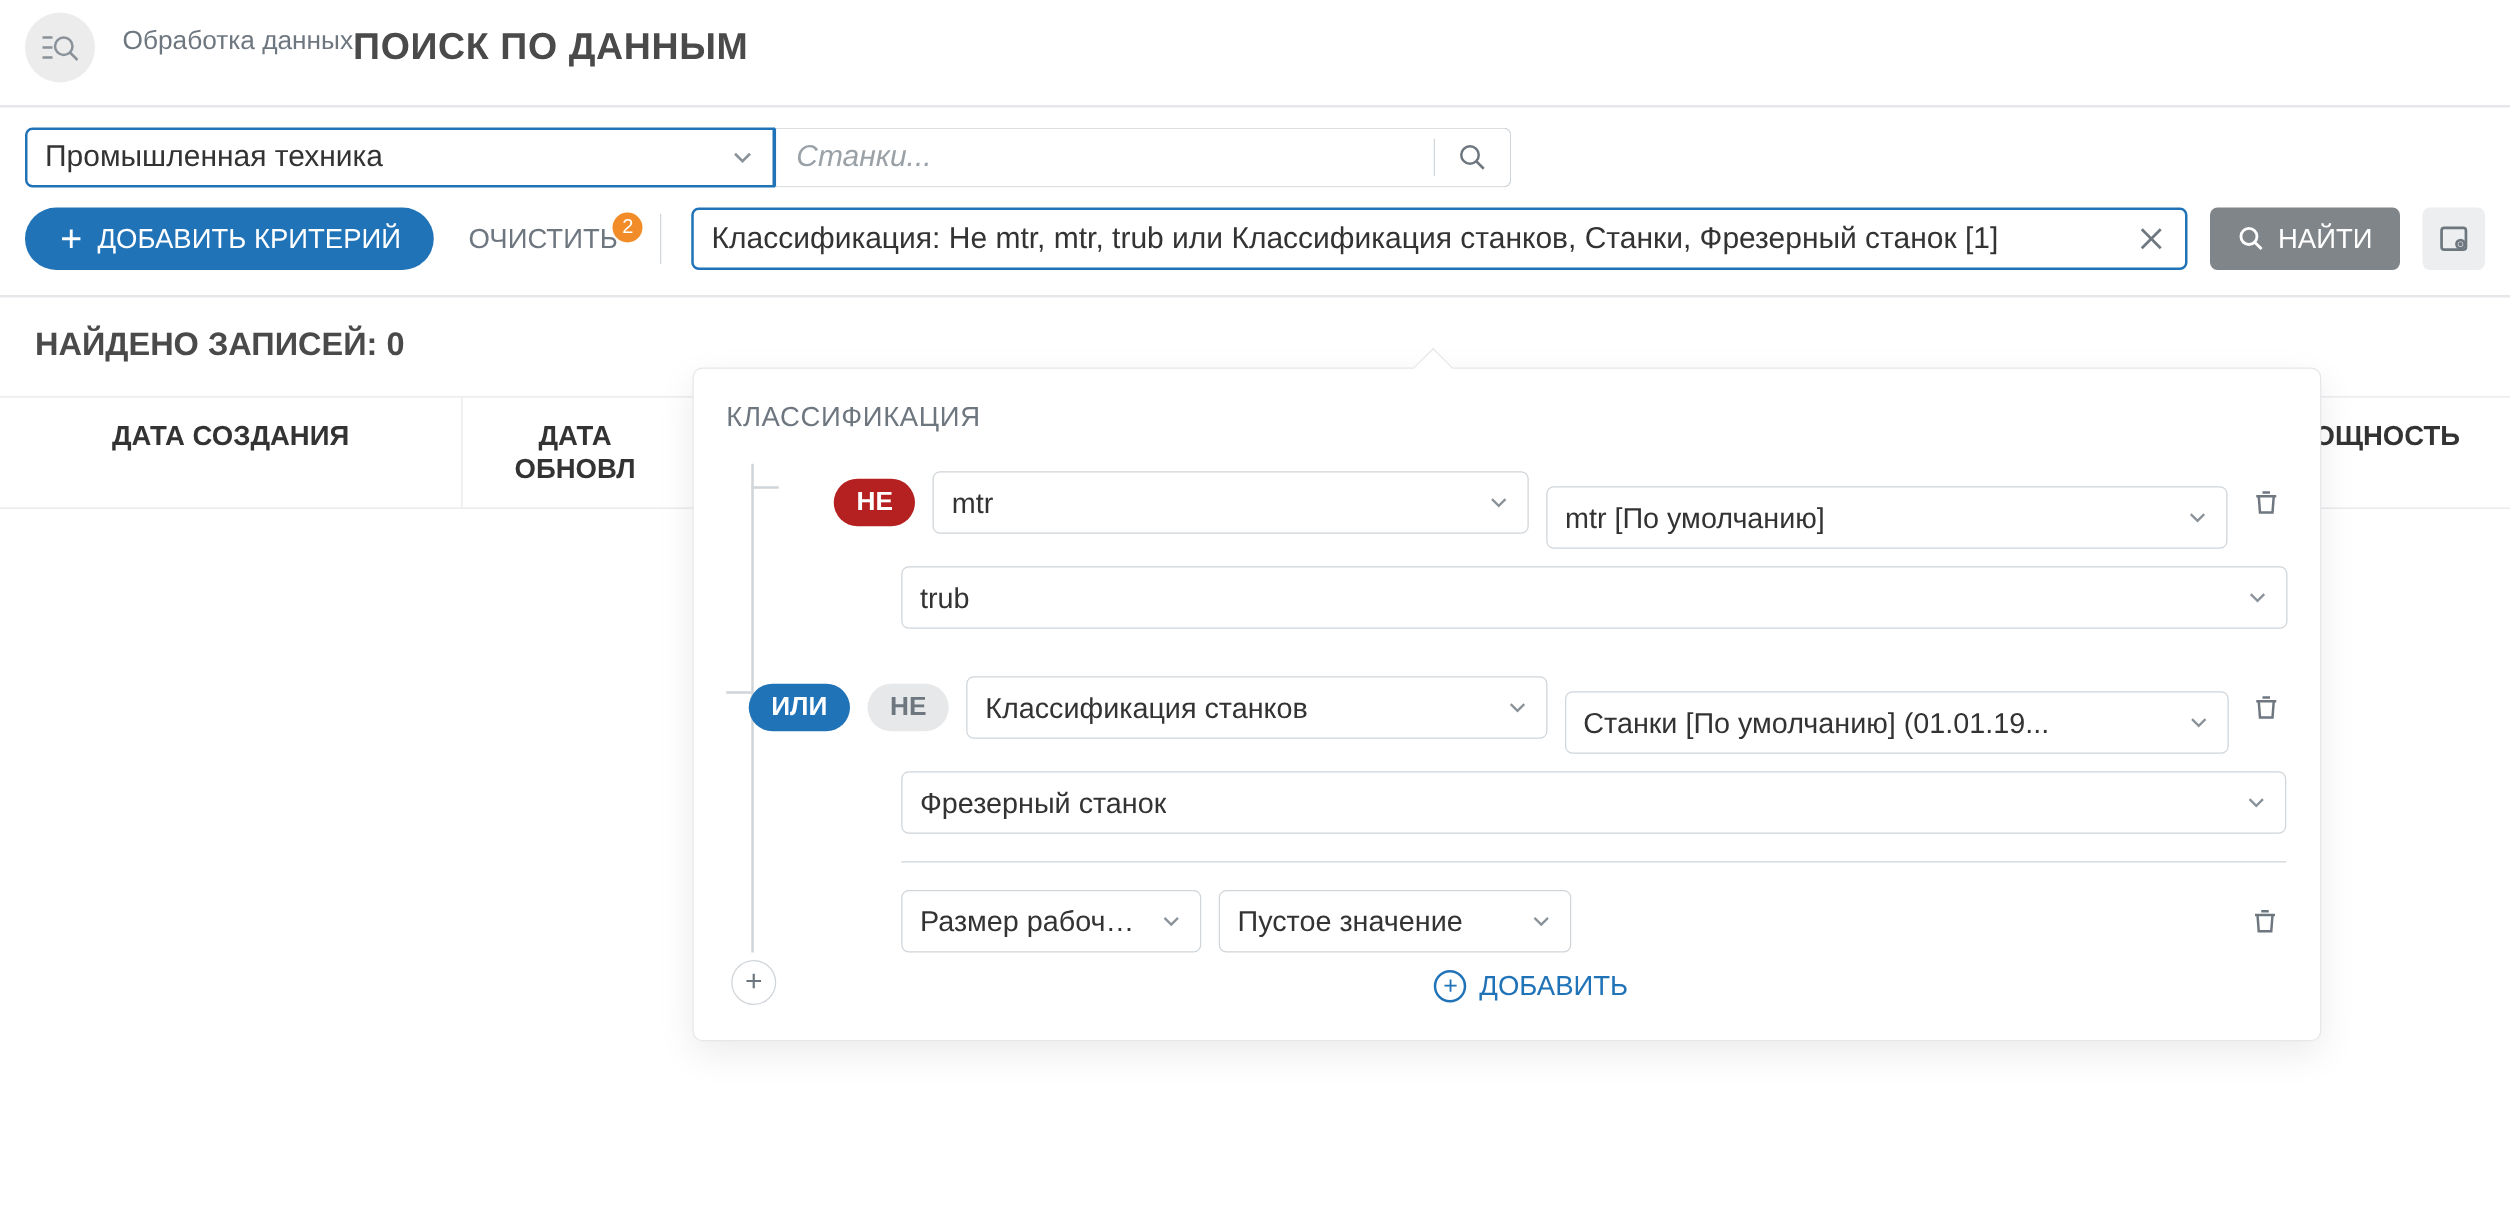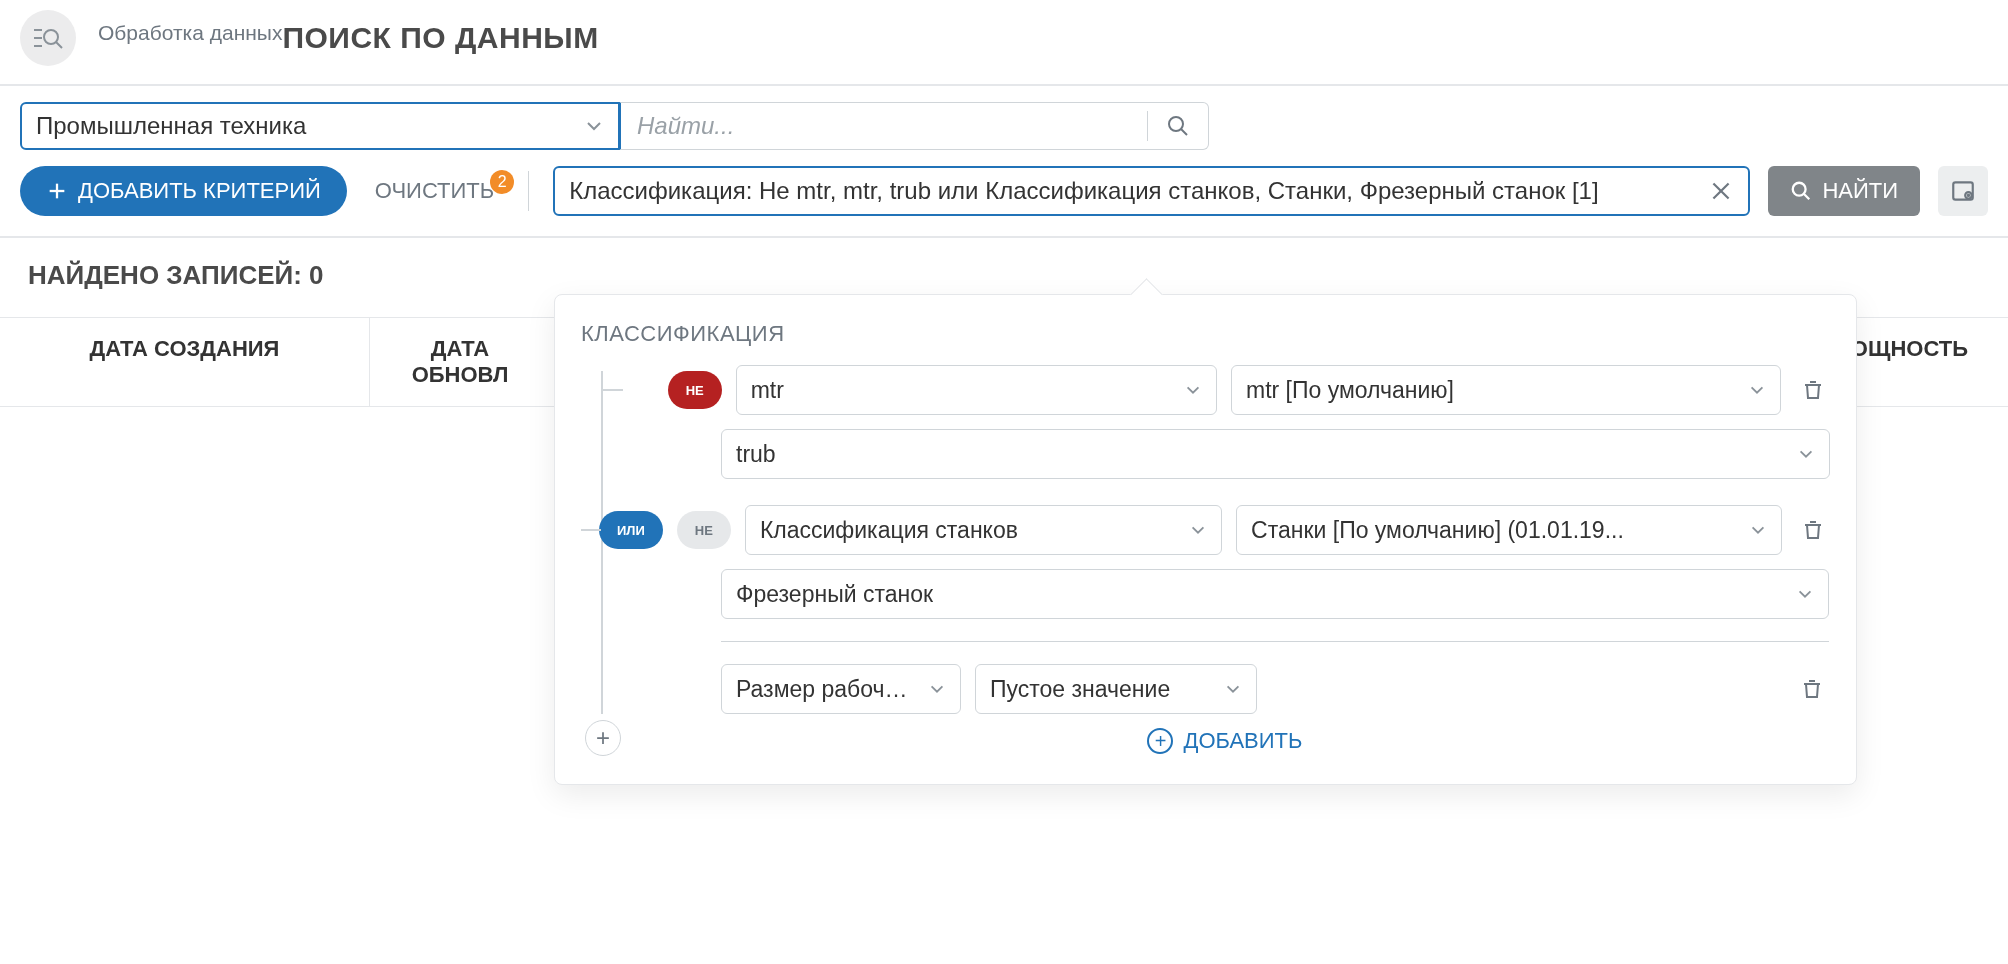--- a/index.html
+++ b/index.html
@@ -110,36 +110,36 @@
 
   .cond-block { position: relative; margin-bottom: 26px; }
   .cond-hline { position: absolute; left: -20px; top: 24px; width: 22px; height: 2px; background: var(--gray-border); }
 
   .row { display: flex; align-items: center; gap: 14px; margin-bottom: 14px; }
   .row.indent { padding-left: 100px; }
   .row.indent-or { padding-left: 0; }
 
   .pill {
     height: 38px; border-radius: 19px; padding: 0 18px; display: inline-flex;
-    align-items: center; font-size: 13px; font-weight: 600; color: #fff;
+    align-items: center; font-size: 21px; font-weight: 600; color: #fff;
   }
   .pill-not { background: var(--red); }
   .pill-not-off { background: #e6e8ea; color: var(--gray-text); }
   .pill-or { background: var(--accent); }
 
   .sel {
     height: 50px; border: 1px solid var(--gray-border); border-radius: 6px;
     display: flex; align-items: center; justify-content: space-between;
     padding: 0 14px; font-size: 23px; color: #333; background: #fff;
     min-width: 0;
   }
   .sel .txt { white-space: nowrap; overflow: hidden; text-overflow: ellipsis; }
   .sel .chev { flex-shrink: 0; margin-left: 10px; }
   .w-500 { width: 500px; }
-  .w-498 { width: 572px; }
+  .w-498 { width: 572px; margin-top: 24px; }
   .w-240 { width: 240px; }
   .w-280 { width: 282px; }
   .w-full { width: 1197px; }
   .w-full-or { width: 1108px; }
   .trash-btn { width: 36px; height: 36px; display: flex; align-items: center; justify-content: center; cursor:pointer; margin-left: auto;}
   .hr { height: 1px; background: var(--gray-border); margin: 22px 0 22px 100px; width: 1108px; }
 
   .add-inner {
     display: flex; align-items: center; gap: 10px; color: var(--accent);
     font-size: 22px; font-weight: 500; justify-content: center; padding-left: 100px; width: 1108px; margin-top: 8px;
@@ -180,21 +180,21 @@
 <div class="search-row">
   <div class="select-box select-category">
     <span>Промышленная техника</span>
     <span class="chev">
       <svg width="20" height="20" viewBox="0 0 20 20">
           <path d="M4 7l6 6 6-6" stroke="#8a9299" stroke-width="2" fill="none"></path>
         </svg>
     </span>
   </div>
   <div class="find-input">
-    <span style="color:#9aa1a7;font-style:italic">Найти...</span>
+    <span style="color:#9aa1a7;font-style:italic">Станки...</span>
     <span class="divider"></span>
     <span class="search-icon-box">
       <svg width="24" height="24" viewBox="0 0 24 24" fill="none" stroke="#6e7780" stroke-width="2">
           <circle cx="10" cy="10" r="7"></circle>
           <line x1="15" y1="15" x2="21" y2="21"></line>
         </svg>
     </span>
   </div>
 </div>
 

